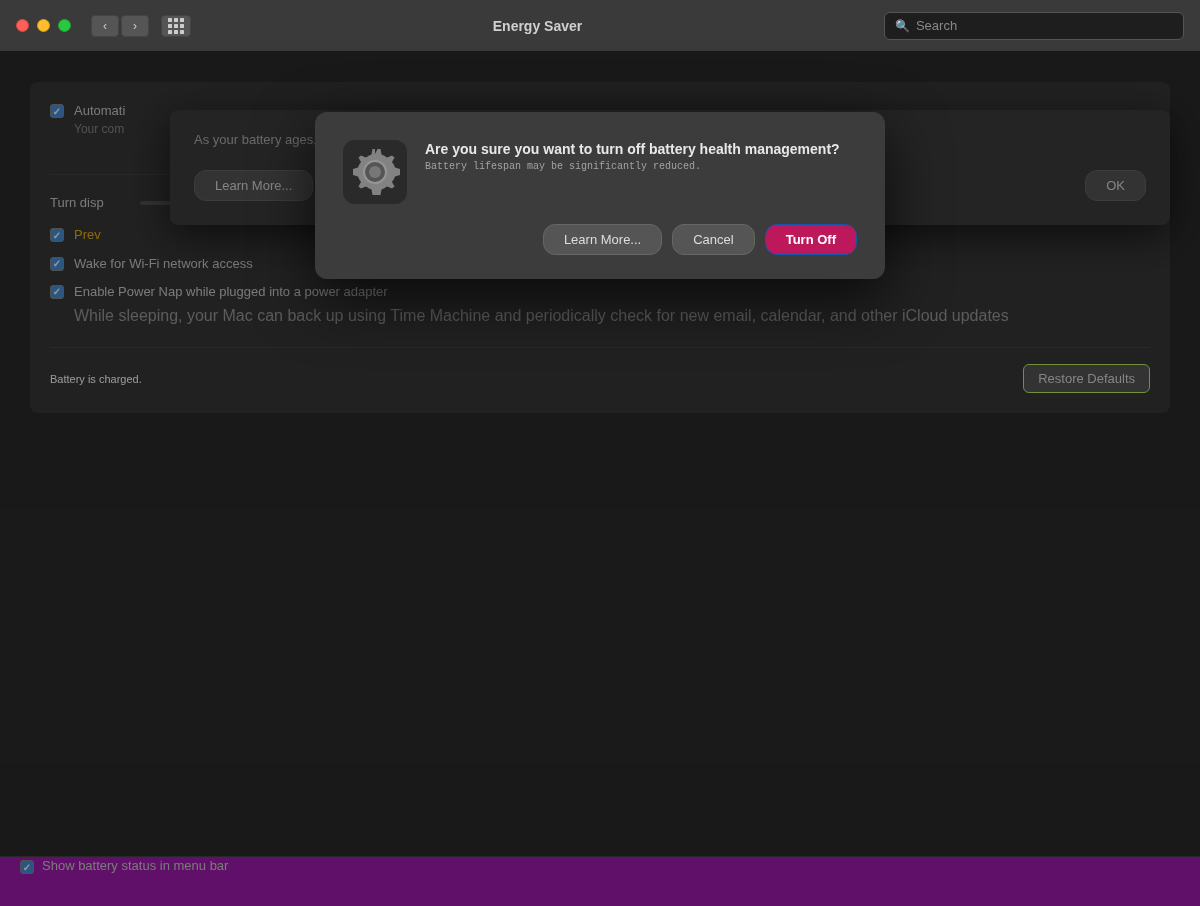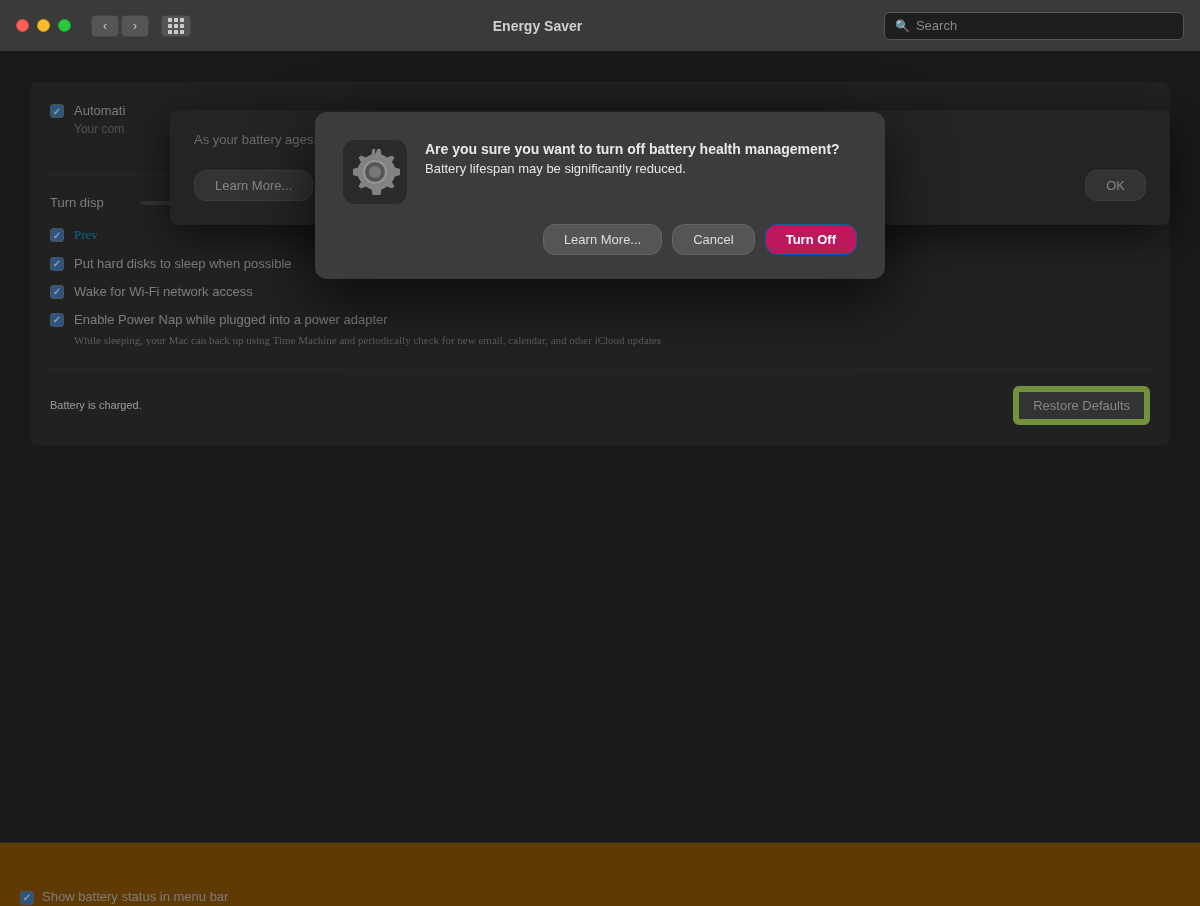--- a/index.html
+++ b/index.html
@@ -183,64 +183,63 @@
     }
 
     .checkboxes-group {
       margin: 12px 0;
     }
     .checkboxes-group .checkbox-row {
       margin-bottom: 10px;
     }
 
     .power-nap-description {
-      font-size: 11px;
+      font-size: 16px;
       color: #999;
       margin-left: 24px;
       margin-top: -6px;
       margin-bottom: 10px;
       line-height: 1.4;
-      font-family: Liberation Serif, serif;
     }
 
     .bottom-bar {
       display: flex;
       justify-content: space-between;
       align-items: center;
       margin-top: 20px;
       padding-top: 16px;
       border-top: 1px solid #444;
     }
 
     .battery-status {
       font-size: 11px;
       color: #ffffff;
     }
 
     .btn-restore {
       background: #555;
-      border: 6px solid #bef264;
+      border: 1px solid #bef264;
       color: #ddd;
       padding: 6px 14px;
       border-radius: 6px;
       font-size: 13px;
       cursor: pointer;
     }
 
     
     .footer-bar {
       position: absolute;
       bottom: 0;
       left: 0;
       right: 0;
-      height: 64px;
-      background: #a16207;
+      height: 50px;
+      background: #a21caf;
       border-top: 1px solid #444;
       display: flex;
-      align-items: flex-end;
+      align-items: flex-start;
       padding: 0 20px;
       gap: 16px;
     }
 
     .footer-checkbox-row {
       display: flex;
       align-items: center;
       gap: 8px;
       flex: 1;
     }
@@ -317,23 +316,24 @@
 
     .modal-title {
       font-size: 14px;
       font-weight: 700;
       color: #e8e8e8;
       line-height: 1.4;
       margin-bottom: 0;
     }
 
     .modal-subtitle {
-      font-size: 13px;
-      color: #e5e5e5;
+      font-size: 10px;
+      color: #a3a3a3;
       line-height: 1.4;
+      font-family: Liberation Mono, monospace;
     }
 
     .modal-buttons {
       display: flex;
       gap: 10px;
       padding: 0 28px 24px 28px;
       justify-content: flex-end;
     }
 
     .btn-modal {
@@ -465,28 +465,24 @@
           <div class="slider-thumb"></div>
         </div>
       </div>
       <div class="slider-end-label">Never</div>
     </div>
 
     <div class="checkboxes-group">
       <div class="checkbox-row">
         <div class="checkbox"></div>
         <div class="checkbox-text">
-          <span style="color:#0ea5e9;font-family:Liberation Serif, serif;">Prev</span>
+          <span style="color:#eab308;">Prev</span>
         </div>
       </div>
 
-      <div class="checkbox-row">
-        <div class="checkbox"></div>
-        <div class="checkbox-text">Put hard disks to sleep when possible</div>
-      </div>
 
       <div class="checkbox-row">
         <div class="checkbox"></div>
         <div class="checkbox-text">Wake for Wi-Fi network access</div>
       </div>
 
       <div class="checkbox-row">
         <div class="checkbox"></div>
         <div class="checkbox-text">Enable Power Nap while plugged into a power adapter</div>
       </div>

